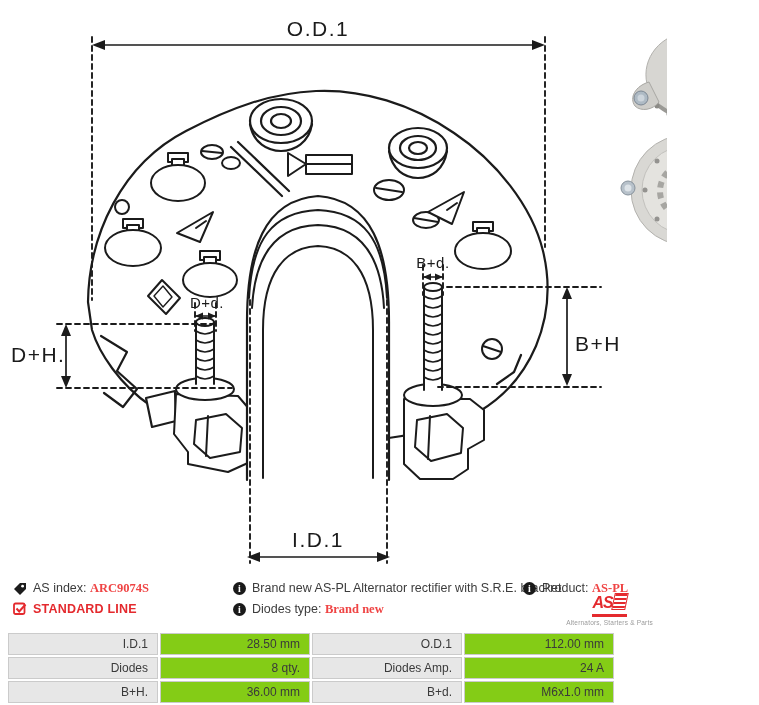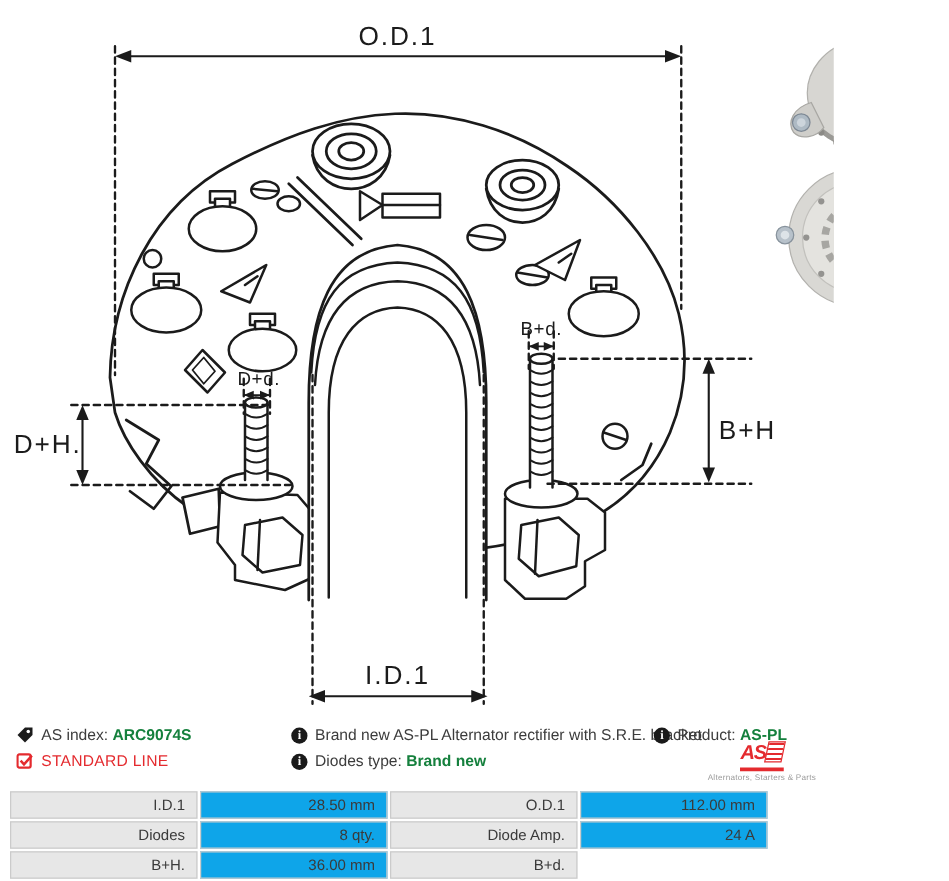--- a/index.html
+++ b/index.html
@@ -3,40 +3,40 @@
 <meta charset="utf-8">
 <style>
   html,body{margin:0;padding:0;background:#fff;}
   #page{position:relative;width:667px;height:705px;background:#fff;overflow:hidden;
         font-family:"Liberation Sans",sans-serif;color:#1b1b1b;}
   svg text{font-family:"Liberation Sans",sans-serif;fill:#1b1b1b;}
   .dimlabel{font-size:21px;letter-spacing:1.5px;}
   .dimlabel-sm{font-size:15px;letter-spacing:.5px;}
   
   .inforow{position:absolute;height:16px;font-size:12.5px;color:#3c3c3c;white-space:nowrap;}
-  .inforow b{color:#15803d;}
+  .inforow b{color:#ef4444;font-family:Liberation Serif, serif;}
   .iitem{position:absolute;display:flex;align-items:center;gap:6px;}
   .infoicon{display:inline-flex;width:13px;height:13px;border-radius:50%;background:#1a1a1a;
             color:#fff;font-size:10px;font-weight:bold;align-items:center;justify-content:center;
             font-family:"Liberation Serif",serif;flex:0 0 auto;}
-  .redline{color:var(--accent,#e42a2e);font-weight:normal;letter-spacing:.2px;}
+  .redline{color:var(--accent,#e42a2e);font-weight:bold;letter-spacing:.2px;}
   
   .aslogo{position:absolute;left:562px;top:592px;width:95px;text-align:center;}
   .aslogo .mark{display:inline-block;position:relative;color:var(--accent,#e42a2e);
      font-style:italic;font-weight:bold;font-size:16px;line-height:22px;letter-spacing:-1px;
      padding-right:14px;border-bottom:3px solid var(--accent,#e42a2e);}
   .aslogo .flag{position:absolute;right:0;top:1px;width:12px;height:15px;
      background:repeating-linear-gradient(180deg,var(--accent,#e42a2e) 0 2px,#fff 2px 4px);
      border:1px solid var(--accent,#e42a2e);transform:skewX(-12deg);}
   .aslogo .sub{font-size:6.5px;color:#9a9a9a;margin-top:2px;letter-spacing:.2px;}
   
   .spec{position:absolute;left:8px;top:633px;width:606px;}
   .sprow{display:grid;grid-template-columns:150px 150px 150px 150px;gap:2px;margin-bottom:2px;}
   .cell{height:20px;line-height:20px;border:1px solid #cbcbcb;font-size:12px;color:#3a3a3a;
-        text-align:right;padding-right:9px;background:#0ea5e9;}
+        text-align:right;padding-right:9px;background:#84cc16;}
   .cell.lab{background:#e7e7e7;}
   
   .photo{position:absolute;}
 </style>
 </head>
 <body>
 
 <div id="page">
 
   <svg class="drawing" width="620" height="570" viewBox="0 0 620 570" style="position:absolute;left:0;top:0" fill="none" stroke-linejoin="round" stroke-linecap="round">
@@ -297,23 +297,24 @@
   <div class="spec">
     <div class="sprow">
       <div class="cell lab">I.D.1</div>
       <div class="cell">28.50 mm</div>
       <div class="cell lab">O.D.1</div>
       <div class="cell">112.00 mm</div>
     </div>
     <div class="sprow">
       <div class="cell lab">Diodes</div>
       <div class="cell">8 qty.</div>
-      <div class="cell lab">Diode Amp.</div>
+      <div class="cell lab">Diodes Amp.</div>
       <div class="cell">24 A</div>
     </div>
     <div class="sprow">
       <div class="cell lab">B+H.</div>
       <div class="cell">36.00 mm</div>
       <div class="cell lab">B+d.</div>
+      <div class="cell">M6x1.0 mm</div>
     </div>
   </div>
 
 </div>
 
 </body></html>

